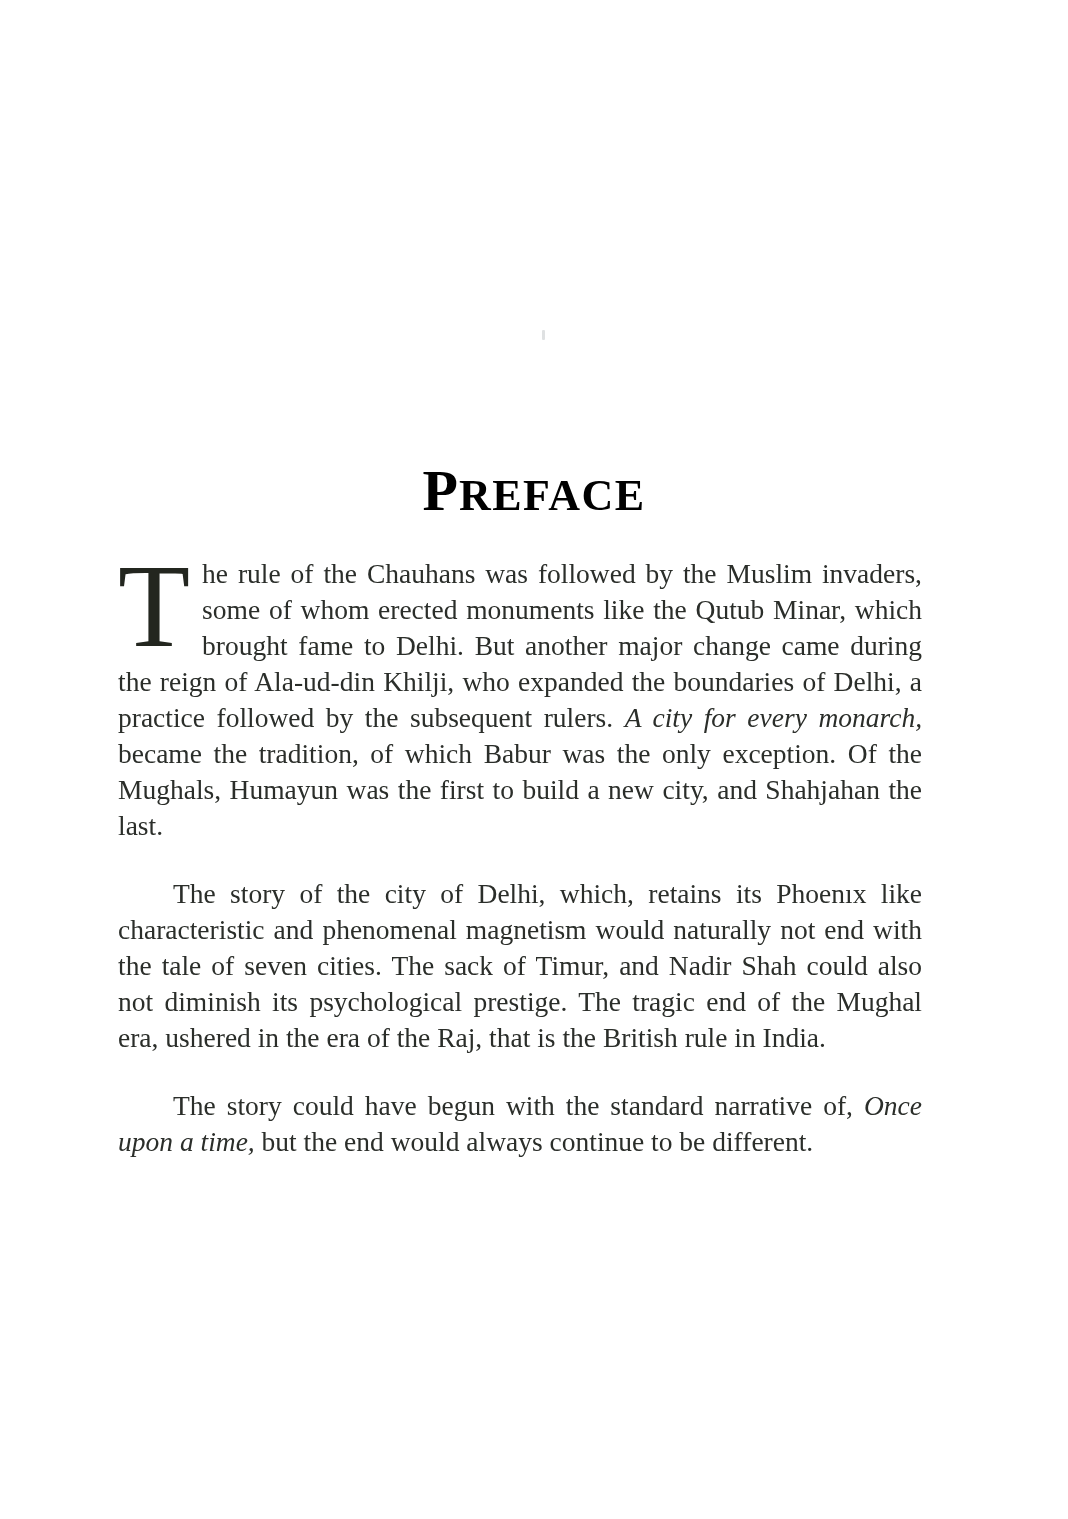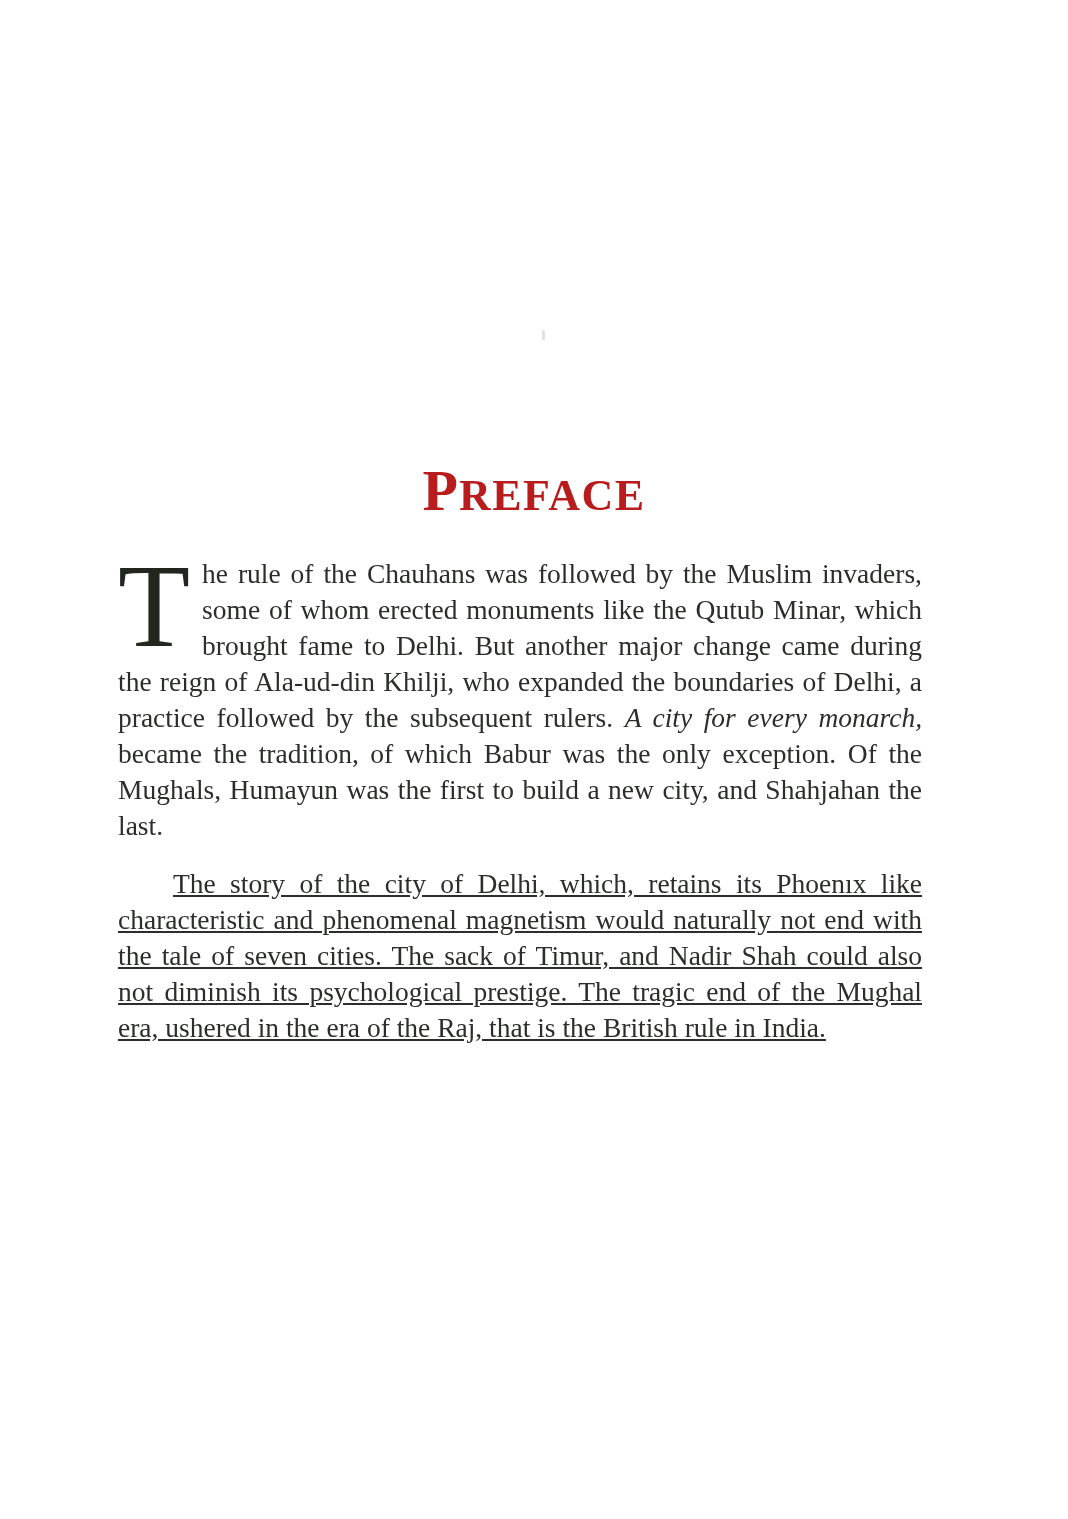--- a/index.html
+++ b/index.html
@@ -30,21 +30,21 @@
     border-radius: 1px;
   }
 
   .page-title {
     position: absolute;
     left: 0;
     top: 441px;
     width: 1068px;
     text-align: center;
     line-height: 1;
-    color: #b91c1c;
+    color: #000000;
     white-space: nowrap;
   }
   .page-title .cap-initial {
     font-size: 58px;
     letter-spacing: 1px;
   }
   .page-title .small-caps {
     font-size: 44px;
     letter-spacing: 1.5px;
   }
@@ -60,22 +60,21 @@
     margin: 0;
     font-size: 27.5px;
     line-height: 36px;
     text-align: justify;
     text-justify: inter-word;
     color: #2b2e2a;
     hyphens: none;
   }
 
   p.para + p.para {
-    margin-top: 22px;
-    text-decoration: underline;
+    margin-top: 32px;
   }
 
   p.indent {
     text-indent: 55px;
   }
 
   
   p.has-dropcap {
     text-indent: 0;
   }
@@ -108,16 +107,19 @@
   <div class="body-text">
 
     <p class="para has-dropcap">
       <span class="dropcap">T</span><span>he rule of the Chauhans was followed by the Muslim invaders, some of whom erected monuments like the Qutub Minar, which brought fame to Delhi. But another major change came during the reign of Ala-ud-din Khilji, who expanded the boundaries of Delhi, a practice followed by the subsequent rulers. </span><em class="italic">A city for every monarch,</em><span> became the tradition, of which Babur was the only exception. Of the Mughals, Humayun was the first to build a new city, and Shahjahan the last.</span>
     </p>
 
     <p class="para indent">
       <span>The story of the city of Delhi, which, retains its Phoenıx like characteristic and phenomenal magnetism would naturally not end with the tale of seven cities. The sack of Timur, and Nadir Shah could also not diminish its psychological prestige. The tragic end of the Mughal era, ushered in the era of the Raj, that is the British rule in India.</span>
     </p>
 
+    <p class="para indent">
+      <span>The story could have begun with the standard narrative of, </span><em class="italic">Once upon a time,</em><span> but the end would always continue to be different.</span>
+    </p>
 
 
   </div>
 </div>
 
 </body></html>

